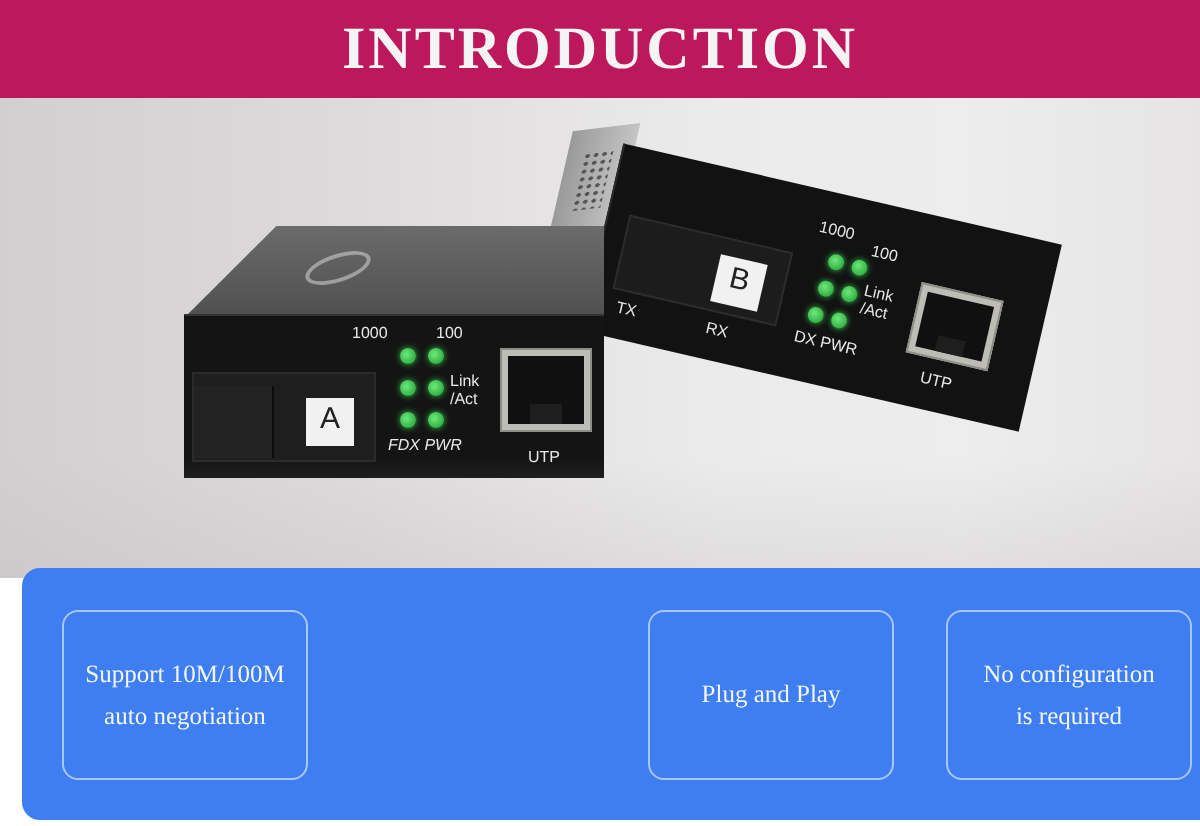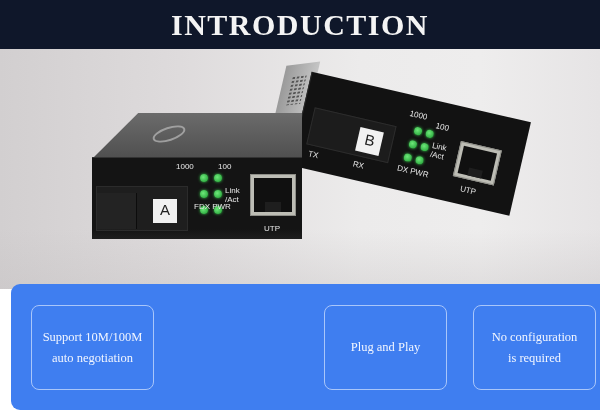--- a/index.html
+++ b/index.html
@@ -1,21 +1,21 @@
 <!DOCTYPE html>
 <html><head>
 <meta charset="utf-8">
 <style>
   * { box-sizing: border-box; margin: 0; padding: 0; }
   html, body { width: 600px; height: 413px; overflow: hidden; background: #ffffff; }
   body { position: relative; font-family: "Liberation Serif", "DejaVu Serif", serif; }
 
   .header {
     position: absolute; left: 0; top: 0; width: 600px; height: 49px;
-    background: #0f172a;
+    background: #be185d;
     display: flex; align-items: center; justify-content: center;
   }
   .header-title {
     color: #f4f4f4; font-family: "Liberation Serif", serif; font-weight: bold;
     font-size: 30px; letter-spacing: 1.5px;
   }
 
   .photo {
     position: absolute; left: 0; top: 49px; width: 600px; height: 240px;
     background: linear-gradient(90deg, #d2cfd0 0%, #dedbdc 30%, #ecebeb 60%, #eeeded 80%, #e6e4e5 100%);
@@ -145,21 +145,21 @@
       <span class="lbl" style="left:84px;top:4px;">1000</span>
       <span class="lbl" style="left:126px;top:4px;">100</span>
       <div class="led" style="left:108px;top:16px;"></div>
       <div class="led" style="left:122px;top:16px;"></div>
       <div class="led" style="left:108px;top:32px;"></div>
       <div class="led" style="left:122px;top:32px;"></div>
       <span class="lbl" style="left:133px;top:28px;white-space:pre-line;">Link
 /Act</span>
       <div class="led" style="left:108px;top:48px;"></div>
       <div class="led" style="left:122px;top:48px;"></div>
-      <span class="lbl" style="left:102px;top:44px;">FDX PWR</span>
+      <span class="lbl" style="left:102px;top:60px;font-style:italic;">FDX PWR</span>
 
       <div class="rj45" style="left:158px;top:16px;width:46px;height:42px;">
         <div class="hole"></div>
       </div>
       <span class="lbl" style="left:172px;top:66px;">UTP</span>
     </div>
   </div>
 </div>
 
 <div class="features">

